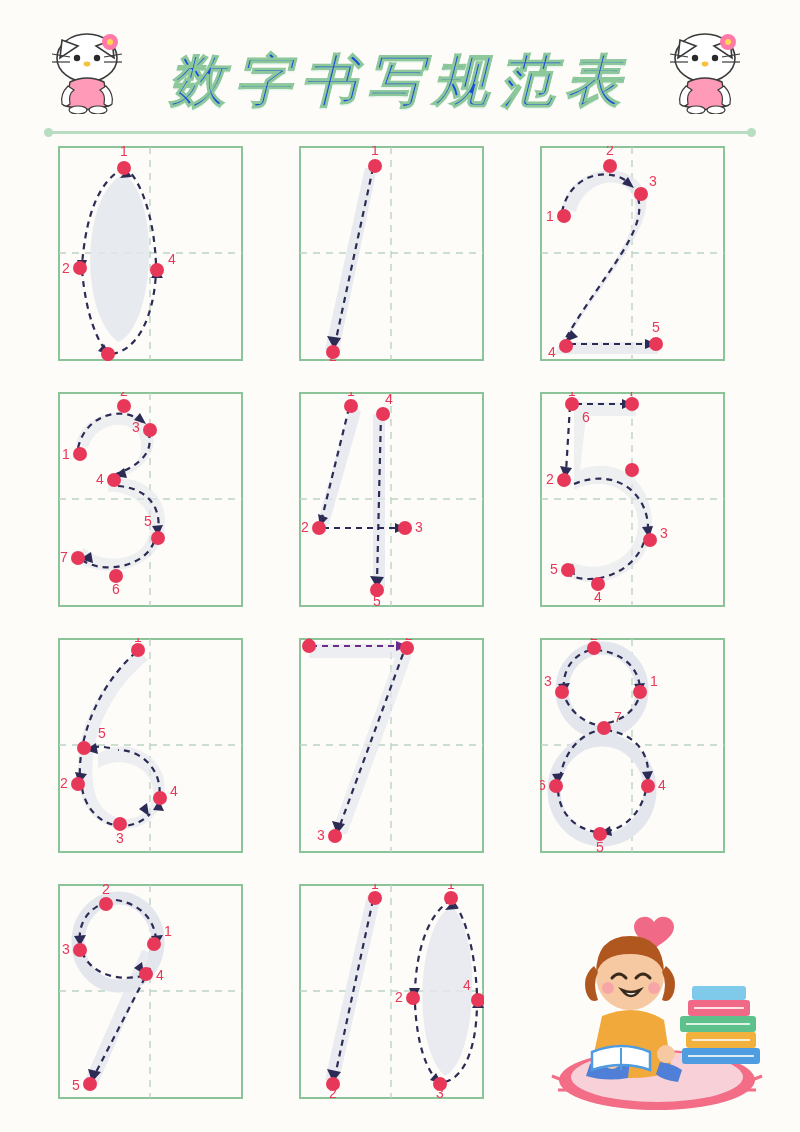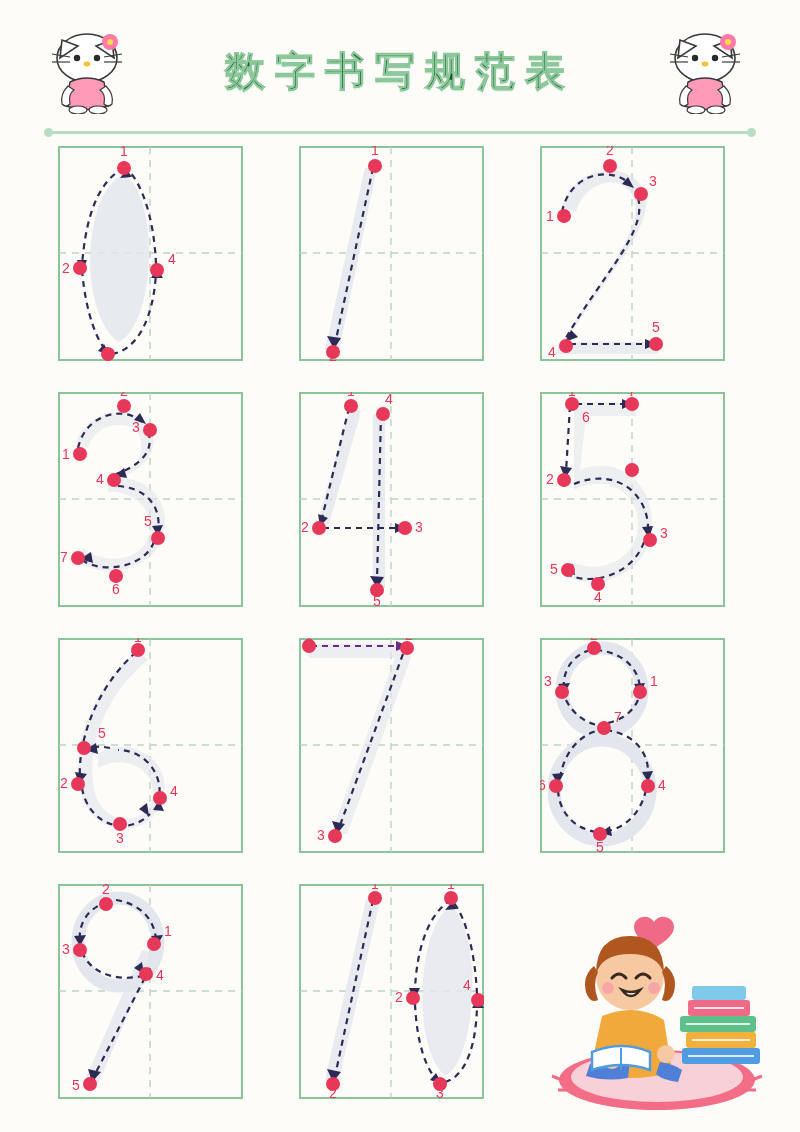--- a/index.html
+++ b/index.html
@@ -26,26 +26,27 @@
     position: relative;
     height: 140px;
   }
   .title {
     position: absolute;
     left: 0;
     right: 0;
     top: 44px;
     text-align: center;
     font-family: "DejaVu Sans", sans-serif;
-    font-size: 40px;
+    font-size: 56px;
     font-weight: bold;
     letter-spacing: 10px;
-    color: #14532d;
+    color: #1d4ed8;
     -webkit-text-stroke: 1px #8cc89a;
     text-shadow: 0 2px 0 #e9f5ec;
+    font-style: italic;
   }
   .header-rule {
     position: absolute;
     left: 48px;
     right: 48px;
     top: 131px;
     height: 3px;
     background: #b8ddc0;
     border-radius: 2px;
   }

